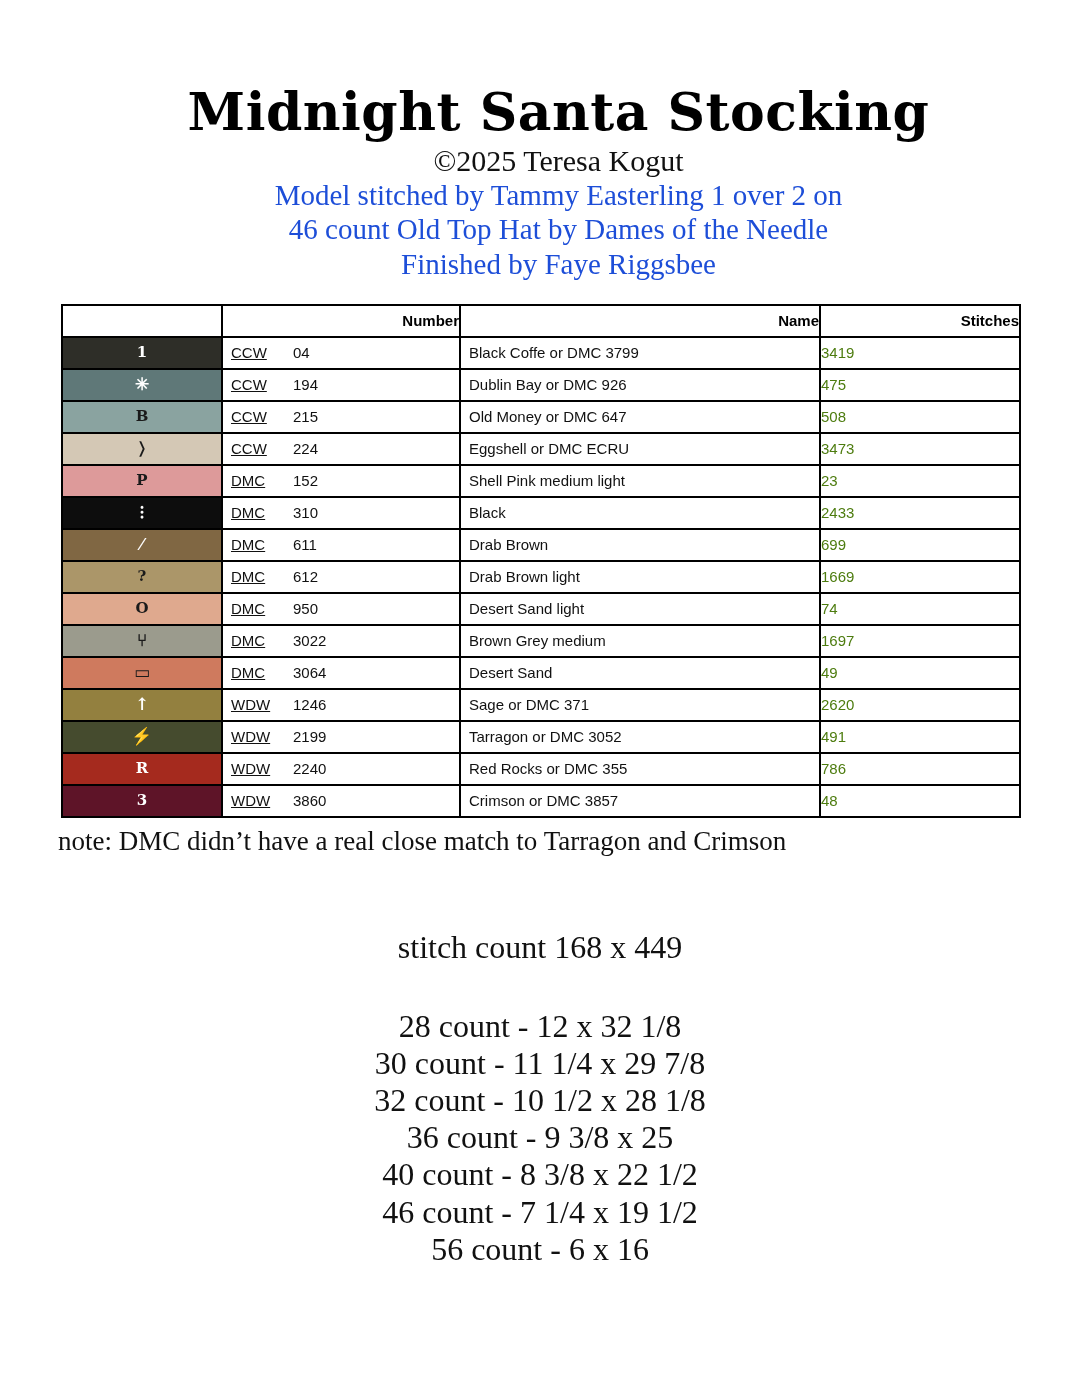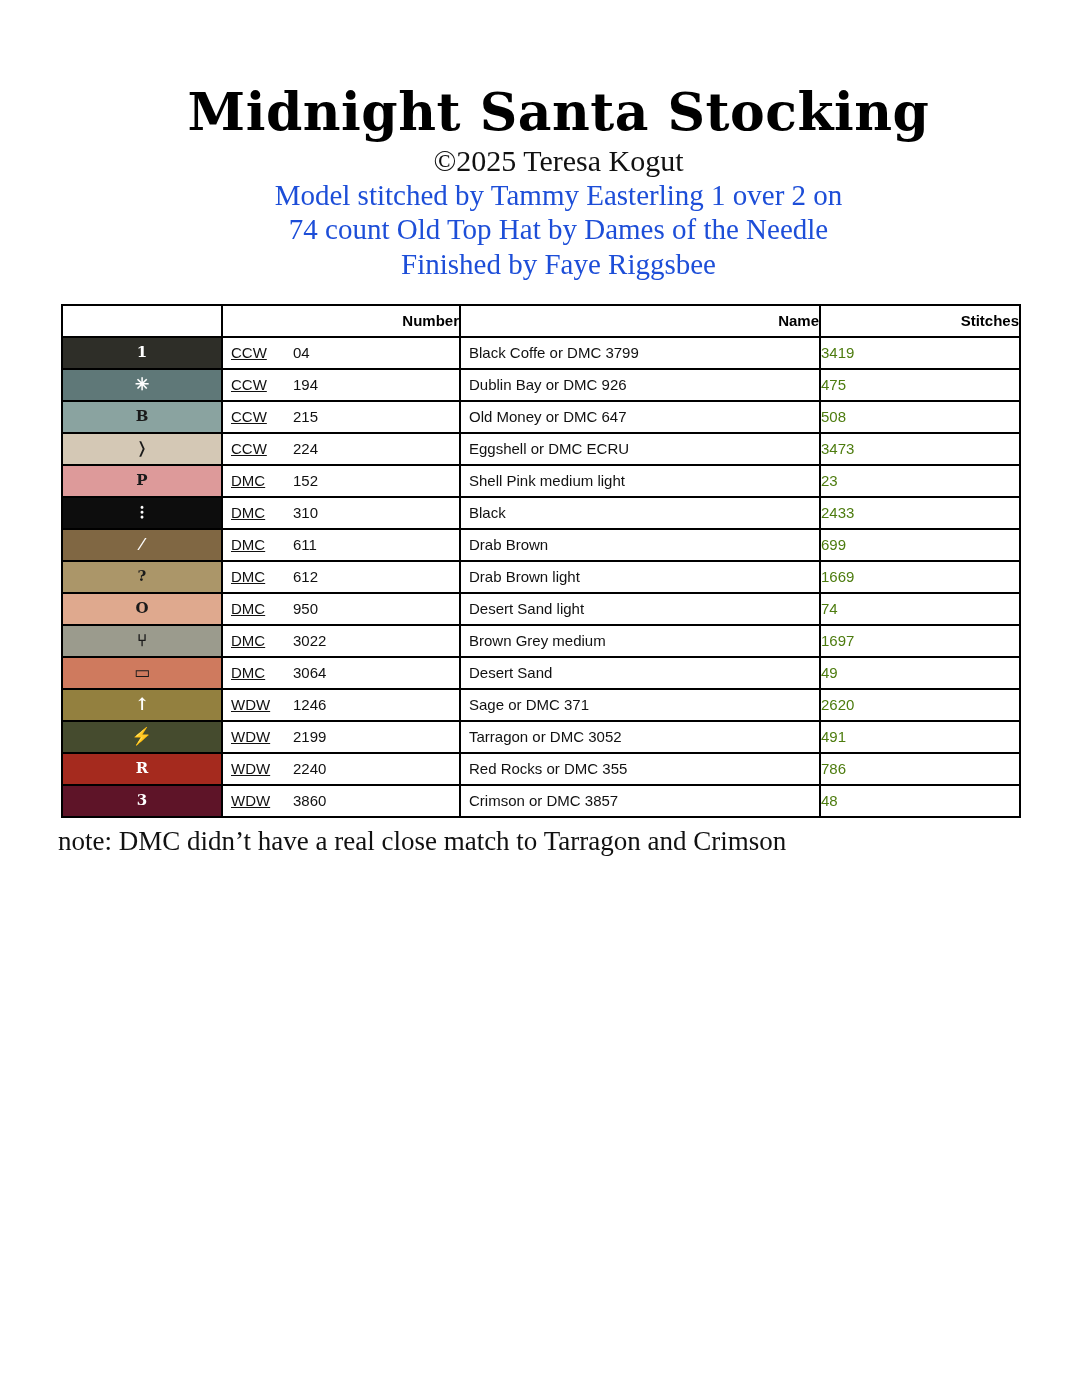--- a/index.html
+++ b/index.html
@@ -148,21 +148,21 @@
     color: #111;
   }
 </style>
 </head>
 <body>
 
 <div class="header">
   <h1 class="doc-title">Midnight Santa Stocking</h1>
   <p class="copyright">©2025 Teresa Kogut</p>
   <p class="credit-line">Model stitched by Tammy Easterling 1 over 2 on</p>
-  <p class="credit-line">74 count Old Top Hat by Dames of the Needle</p>
+  <p class="credit-line">46 count Old Top Hat by Dames of the Needle</p>
   <p class="credit-line">Finished by Faye Riggsbee</p>
 </div>
 
 <div class="table-wrap">
   <table class="floss">
     <colgroup>
       <col class="col-swatch">
         <col class="col-number">
         <col class="col-name">
         <col class="col-stitch">
@@ -469,13 +469,23 @@
             <div class="stitch-inner">48</div>
           </td>
         </tr>
       </tbody>
   </table>
 </div>
 
 <p class="note">note: DMC didn’t have a real close match to Tarragon and Crimson</p>
 
 <div class="sizes">
+  <p class="stitch-count">stitch count 168 x 449</p>
+  <div class="size-list" id="size-list">
+      <p class="size-line">28 count - 12 x 32 1/8</p>
+      <p class="size-line">30 count - 11 1/4 x 29 7/8</p>
+      <p class="size-line">32 count - 10 1/2 x 28 1/8</p>
+      <p class="size-line">36 count - 9 3/8 x 25</p>
+      <p class="size-line">40 count - 8 3/8 x 22 1/2</p>
+      <p class="size-line">46 count - 7 1/4 x 19 1/2</p>
+      <p class="size-line">56 count - 6 x 16</p>
+    </div>
 </div>
 
 </body></html>

